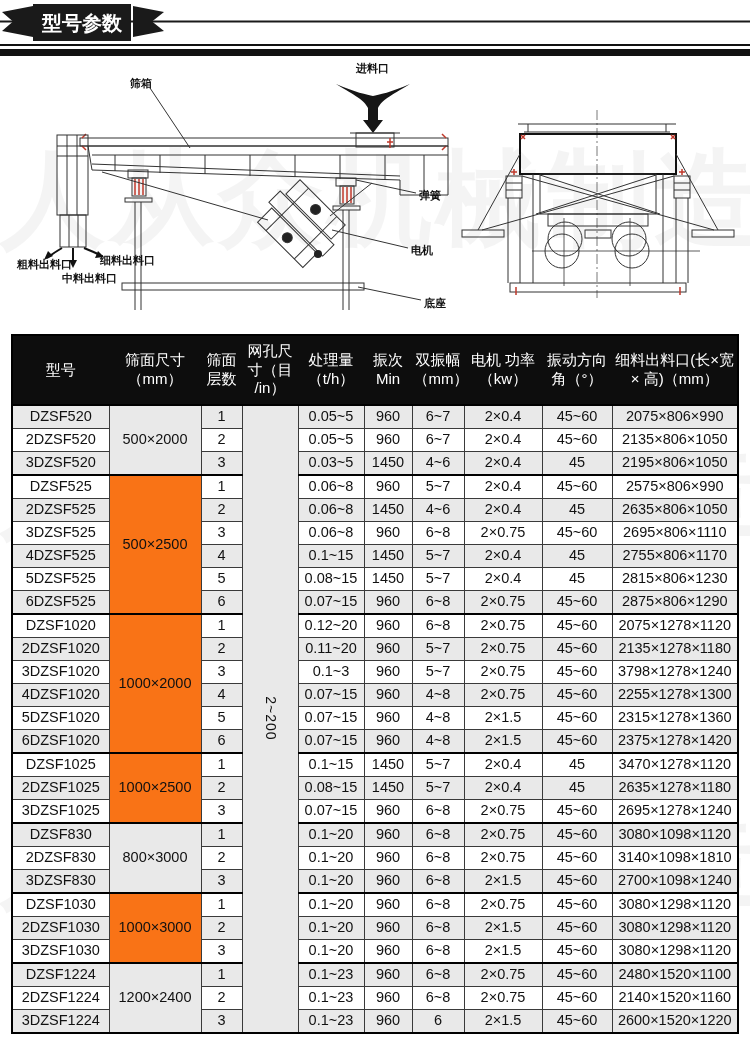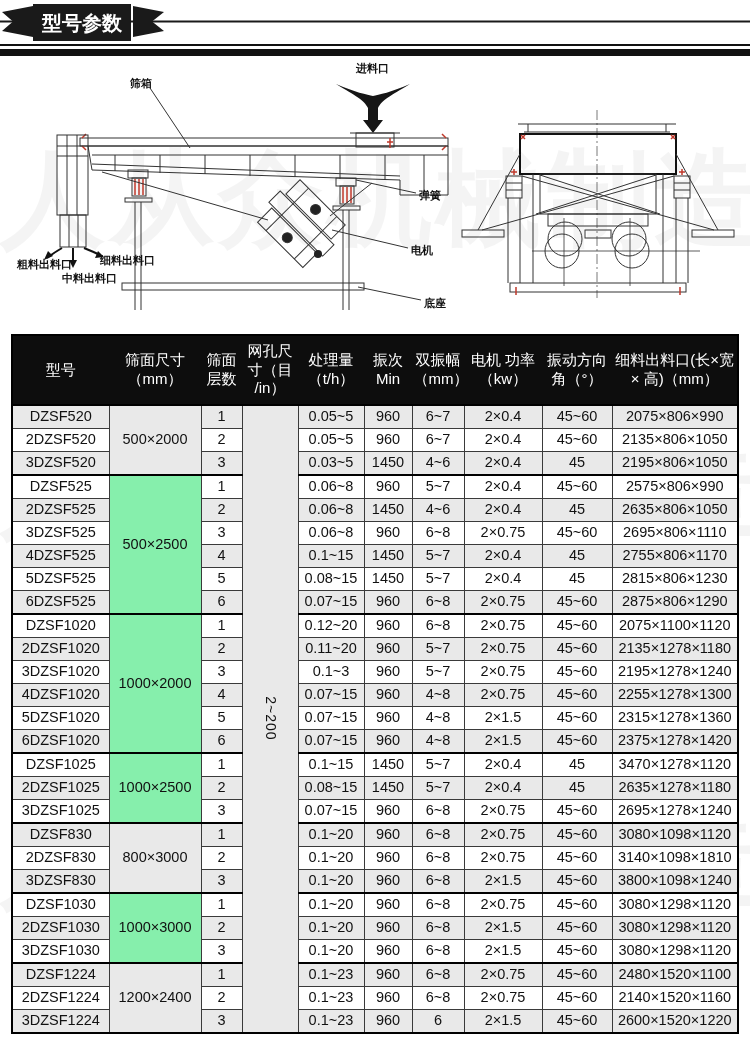--- a/index.html
+++ b/index.html
@@ -16,21 +16,21 @@
   .dred{stroke:#c0392b;stroke-width:1.5;fill:none;}
   table.spec{position:relative;z-index:1;border-collapse:collapse;table-layout:fixed;
         width:726px;margin:2px auto 0 auto;border:2px solid #000;}
   table.spec th{background:#0d0d0d;color:#fff;font-weight:normal;font-size:15px;
         line-height:1.25;padding:2px 1px;border:1px solid #0d0d0d;height:64px;
         text-align:center;vertical-align:middle;}
   table.spec td{border:1px solid #3a3a3a;height:22px;padding:0 1px;text-align:center;
         vertical-align:middle;font-size:14.5px;line-height:1.05;background:#fff;
         white-space:nowrap;overflow:hidden;}
   table.spec tr.alt td{background:#e9e9e9;}
-  table.spec td.merged{background:#86efac;}
+  table.spec td.merged{background:#f97316;}
   table.spec tr.group-start td{border-top:2px solid #000;}
   table.spec td.mesh{position:relative;}
   .vtext{display:inline-block;transform:rotate(90deg);white-space:nowrap;
         font-size:14px;letter-spacing:1px;}
 </style>
 </head>
 <body>
 
 <div class="page">
 
@@ -333,41 +333,41 @@
         </tr>
         <tr class="group-start">
           <td>DZSF1020</td>
           <td class="merged" rowspan="6">1000×2000</td>
           <td>1</td>
           <td>0.12~20</td>
           <td>960</td>
           <td>6~8</td>
           <td>2×0.75</td>
           <td>45~60</td>
-          <td>2075×1100×1120</td>
+          <td>2075×1278×1120</td>
         </tr>
         <tr class="alt">
           <td>2DZSF1020</td>
           <td>2</td>
           <td>0.11~20</td>
           <td>960</td>
           <td>5~7</td>
           <td>2×0.75</td>
           <td>45~60</td>
           <td>2135×1278×1180</td>
         </tr>
         <tr>
           <td>3DZSF1020</td>
           <td>3</td>
           <td>0.1~3</td>
           <td>960</td>
           <td>5~7</td>
           <td>2×0.75</td>
           <td>45~60</td>
-          <td>2195×1278×1240</td>
+          <td>3798×1278×1240</td>
         </tr>
         <tr class="alt">
           <td>4DZSF1020</td>
           <td>4</td>
           <td>0.07~15</td>
           <td>960</td>
           <td>4~8</td>
           <td>2×0.75</td>
           <td>45~60</td>
           <td>2255×1278×1300</td>
@@ -445,21 +445,21 @@
           <td>3140×1098×1810</td>
         </tr>
         <tr class="alt">
           <td>3DZSF830</td>
           <td>3</td>
           <td>0.1~20</td>
           <td>960</td>
           <td>6~8</td>
           <td>2×1.5</td>
           <td>45~60</td>
-          <td>3800×1098×1240</td>
+          <td>2700×1098×1240</td>
         </tr>
         <tr class="group-start">
           <td>DZSF1030</td>
           <td class="merged" rowspan="3">1000×3000</td>
           <td>1</td>
           <td>0.1~20</td>
           <td>960</td>
           <td>6~8</td>
           <td>2×0.75</td>
           <td>45~60</td>

